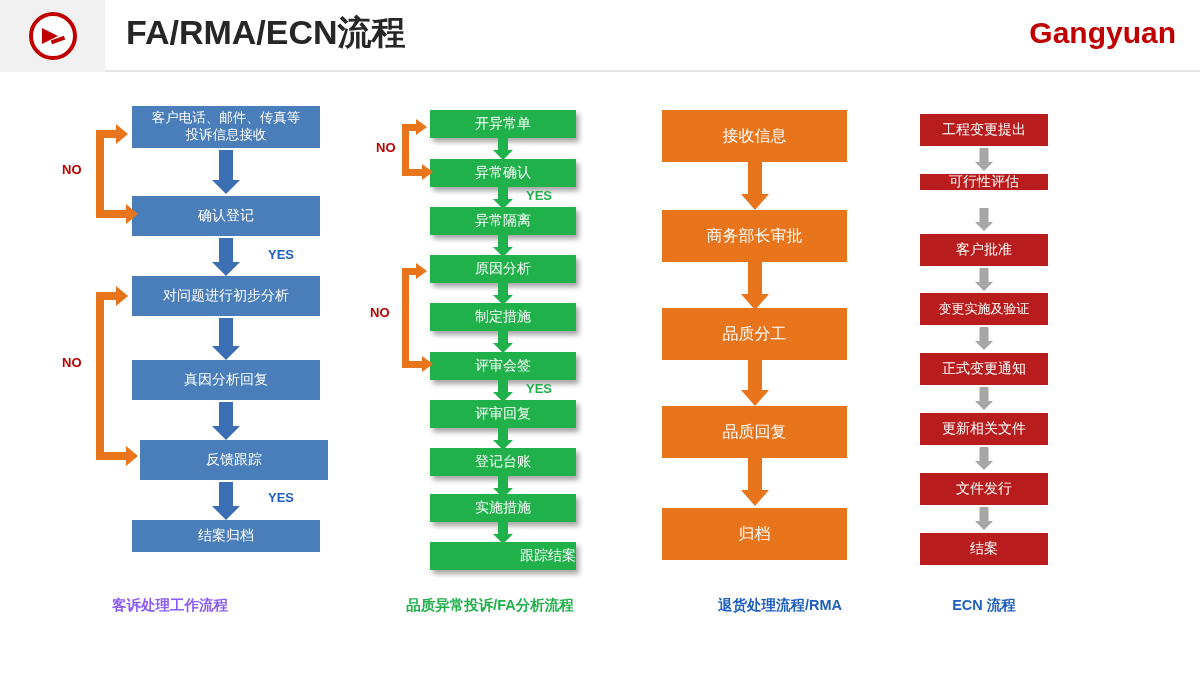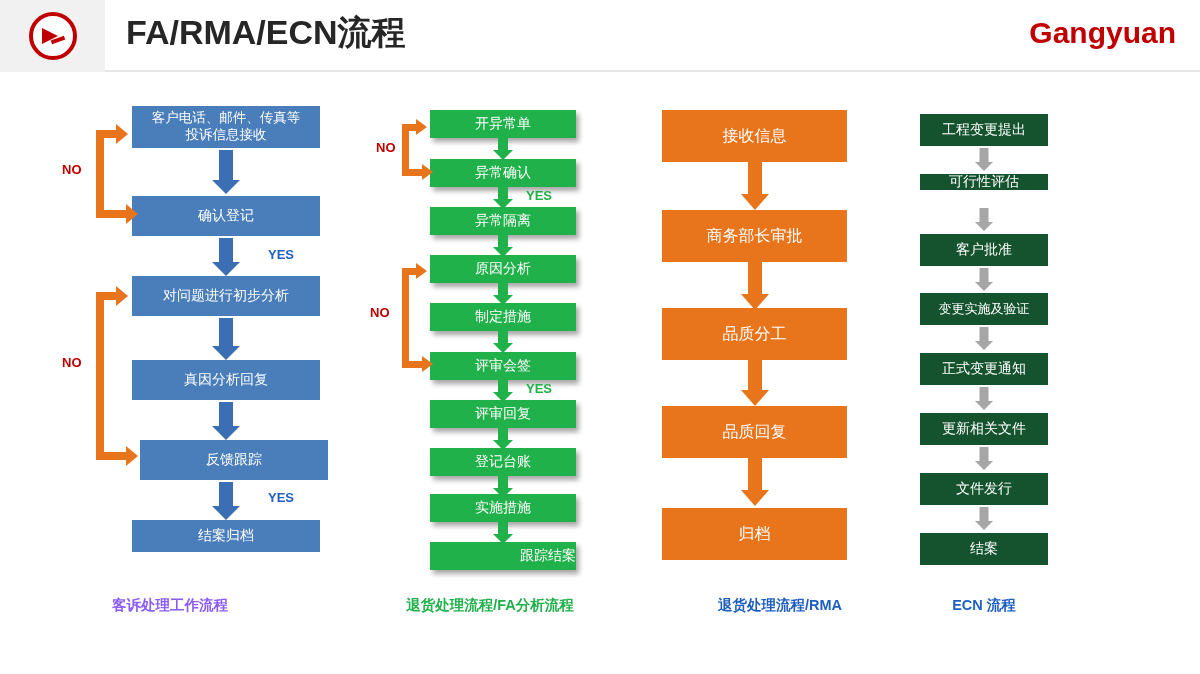--- a/index.html
+++ b/index.html
@@ -15,21 +15,21 @@
   .header-title{position:absolute;left:126px;top:10px;font-size:34px;font-weight:bold;color:#262626;letter-spacing:0px;}
   .brand{position:absolute;right:24px;top:16px;font-size:30px;font-weight:bold;color:#c00000;font-style:normal;}
   .header-rule{position:absolute;left:105px;top:70px;width:1095px;height:2px;background:#e6e6e6;}
 
   
   .col{position:absolute;top:92px;}
   .col-title{position:absolute;font-size:14.5px;font-weight:bold;text-align:center;width:100%;}
 
   .node{position:absolute;box-sizing:border-box;display:flex;align-items:center;justify-content:center;text-align:center;color:#fff;font-size:14px;line-height:1.25;}
   .node.blue{background:#4a7ebb;}
-  .node.blue2{background:#14532d;}
+  .node.blue2{background:#b91c1c;}
   .node.green{background:#21b14b;box-shadow:3px 4px 5px rgba(0,0,0,0.35);}
   .node.orange{background:#e8741c;}
   .node.small{font-size:13.5px;}
 
   
   .arrow{position:absolute;}
   .arrow .shaft{position:absolute;left:50%;transform:translateX(-50%);}
   .arrow .head{position:absolute;left:50%;transform:translateX(-50%);width:0;height:0;}
 
   .lbl{position:absolute;font-size:13px;font-weight:bold;}
@@ -204,21 +204,21 @@
     <div class="loop" style="left:62px;top:262px;width:34px;height:106px;">
       <div class="v" style="left:0;top:6px;width:7px;height:100px;"></div>
       <div class="h" style="left:0;top:99px;width:26px;height:7px;"></div>
       <div class="tip" style="left:20px;top:94px;border-top:8px solid transparent;border-bottom:8px solid transparent;border-left:11px solid #e8741c;"></div>
       <div class="h" style="left:0;top:6px;width:20px;height:7px;"></div>
       <div class="tip" style="left:14px;top:1px;border-top:8px solid transparent;border-bottom:8px solid transparent;border-left:11px solid #e8741c;"></div>
     </div>
     <div class="lbl no" style="left:30px;top:305px;">NO</div>
     <div class="lbl yes-g" style="left:186px;top:381px;">YES</div>
 
-    <div class="col-title" style="left:0;top:596px;width:300px;color:#21b14b;">退货处理流程/FA分析流程</div>
+    <div class="col-title" style="left:0;top:596px;width:300px;color:#21b14b;">品质异常投诉/FA分析流程</div>
   </div>
 
   <div class="col" style="left:640px;top:0;width:280px;height:674px;">
 
     <div class="node orange" style="left:22px;top:110px;width:185px;height:52px;font-size:16px;">
         <span>接收信息</span>
       </div>
     <div class="arrow" style="left:22px;top:162px;width:185px;height:48px;">
       <div class="shaft" style="top:0;width:14px;height:34px;background:#e8741c;"></div>
       <div class="head" style="top:32px;border-left:14px solid transparent;border-right:14px solid transparent;border-top:16px solid #e8741c;"></div>

